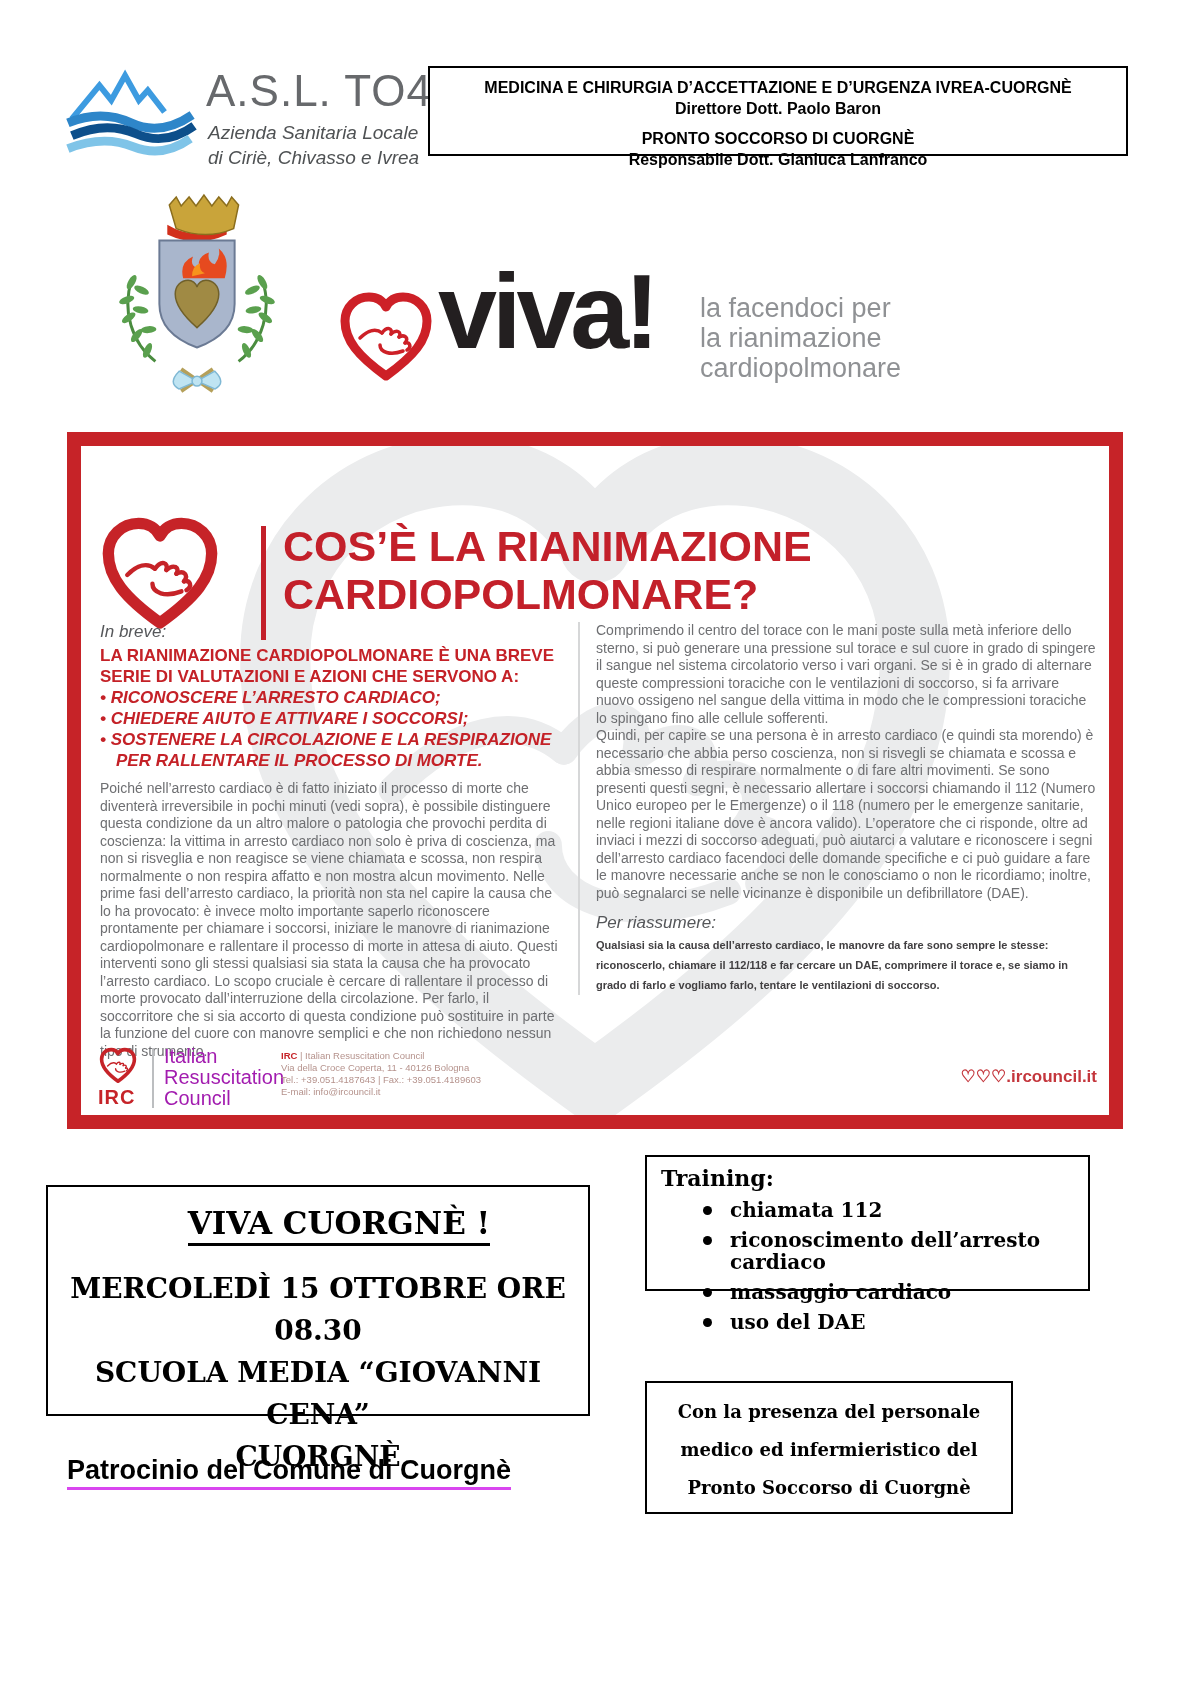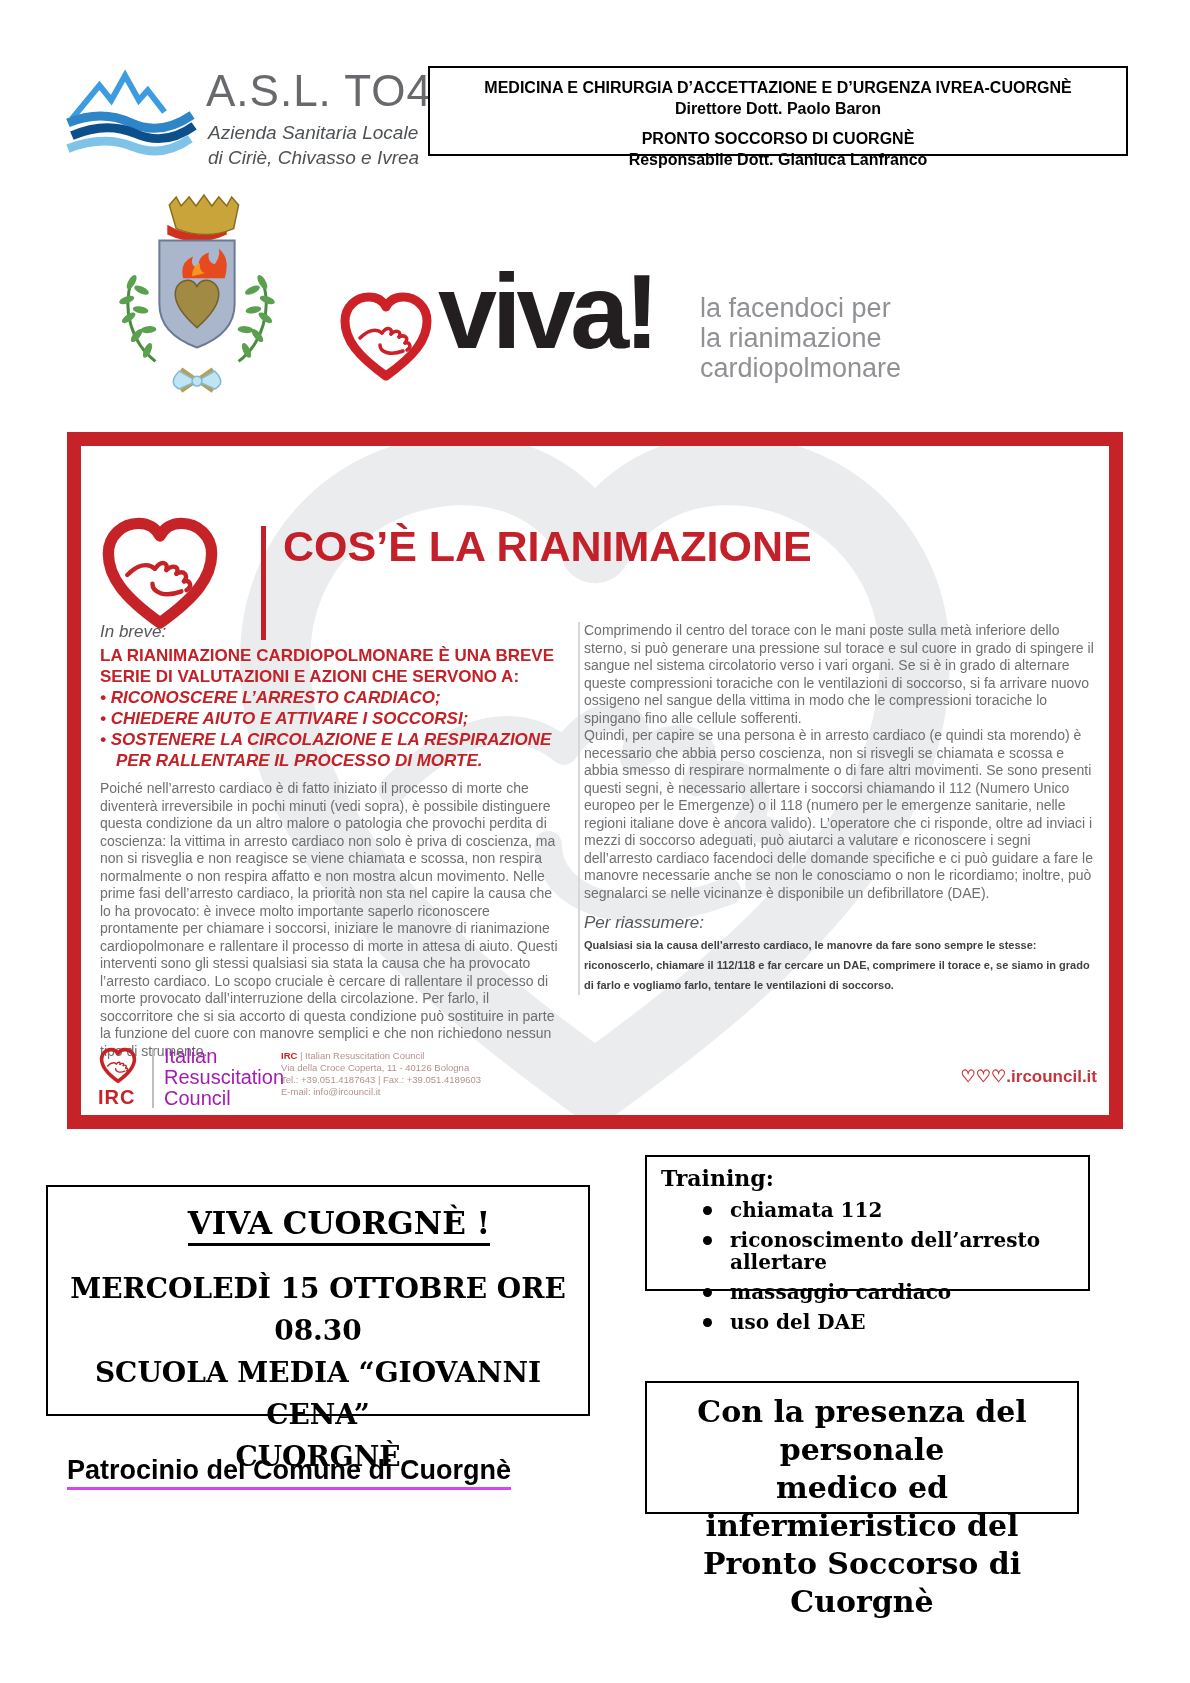--- a/index.html
+++ b/index.html
@@ -26,21 +26,21 @@
   
   .red-box { position:absolute; left:67px; top:432px; width:1056px; height:697px;
              border:14px solid #c62328; background:#fff; overflow:hidden; }
   .watermark { position:absolute; left:84px; top:-46px; width:860px; height:780px; color:#ebeced; z-index:0; }
   .rb { position:absolute; z-index:1; }
   .rb-heart { left:15px; top:66px; width:128px; height:126px; color:#c62328; }
   .rb-bar   { left:180px; top:80px; width:5px; height:114px; background:#c3202a; }
   .rb-title { left:202px; top:76px; font-size:43px; line-height:48px; font-weight:800; color:#c3202a; letter-spacing:0px; }
 
   .col-left  { left:19px;  top:176px; width:462px; }
-  .col-right { left:497px; top:176px; width:522px; border-left:2px solid #d6d7d8; padding-left:4px; }
+  .col-right { left:497px; top:176px; width:522px; border-left:2px solid #d6d7d8; padding-left:16px; }
 
   .in-breve  { font-size:17px; font-style:italic; color:#55575a; margin-bottom:3px; }
   .lead-red  { font-size:17px; font-weight:bold; color:#c42127; line-height:21px; }
   .bullet-red{ font-size:17px; font-weight:bold; font-style:italic; color:#c42127; line-height:21px;
                padding-left:16px; text-indent:-16px; }
   .para      { font-size:14px; color:#6e6f72; line-height:17.5px; }
   .col-left .para { margin-top:9px; }
   .col-right .para + .para { margin-top:0px; }
   .riass-lbl { font-size:17px; font-style:italic; color:#55575a; margin-top:11px; }
   .riass-txt { font-size:11px; font-weight:bold; color:#413f41; line-height:20px; margin-top:2px; }
@@ -65,22 +65,22 @@
                   font-family:"DejaVu Serif", serif; color:#000; padding:8px 14px; }
   .training-title { font-size:22px; font-weight:bold; }
   .training-item  { display:flex; align-items:baseline; margin-top:8px; margin-left:42px;
                     font-size:20px; font-weight:bold; line-height:22px; }
   .t-dot { width:9px; height:9px; border-radius:50%; background:#000; margin-right:18px; flex:0 0 auto;
            position:relative; top:-2px; }
 
   .patrocinio { position:absolute; left:67px; top:1455px; font-size:27px; font-weight:bold; color:#000;
                 border-bottom:3px solid #d946ef; padding-bottom:1px; }
 
-  .presence-box { position:absolute; left:645px; top:1381px; width:434px; height:133px; border:2px solid #000;
-                  text-align:center; font-family:"DejaVu Serif", serif; font-size:30px; font-weight:bold;
+  .presence-box { position:absolute; left:645px; top:1381px; width:368px; height:133px; border:2px solid #000;
+                  text-align:center; font-family:"DejaVu Serif", serif; font-size:18px; font-weight:bold;
                   line-height:38px; color:#000; padding-top:10px; }
 </style>
 </head>
 <body>
 
 <svg width="0" height="0" style="position:absolute">
   <defs>
     <symbol id="heartHand" viewBox="0 0 100 100">
       <path d="M50 88 C22 68 9 52 9 33 C9 19 20 9 33 9 C41 9 47 13 50 19 C53 13 59 9 67 9 C80 9 91 19 91 33 C91 52 78 68 50 88 Z" fill="none" stroke="currentColor" stroke-width="9" stroke-linejoin="round"></path>
       <g fill="none" stroke="currentColor" stroke-width="3.5" stroke-linecap="round">
@@ -170,20 +170,21 @@
     <svg class="watermark">
         <use href="#heartHand"></use>
       </svg>
 
     <svg class="rb rb-heart">
         <use href="#heartHand"></use>
       </svg>
     <div class="rb rb-bar"></div>
     <div class="rb rb-title">
       <div>COS’È LA RIANIMAZIONE</div>
+      <div>CARDIOPOLMONARE?</div>
     </div>
 
     <div class="rb col-left">
       <div class="in-breve">In breve:</div>
       <div class="lead-red">LA RIANIMAZIONE CARDIOPOLMONARE È UNA BREVE SERIE DI VALUTAZIONI E AZIONI CHE SERVONO A:</div>
       <div class="bullet-red">• RICONOSCERE L’ARRESTO CARDIACO;</div>
       <div class="bullet-red">• CHIEDERE AIUTO E ATTIVARE I SOCCORSI;</div>
       <div class="bullet-red">• SOSTENERE LA CIRCOLAZIONE E LA RESPIRAZIONE PER RALLENTARE IL PROCESSO DI MORTE.</div>
       <div class="para">Poiché nell’arresto cardiaco è di fatto iniziato il processo di morte che diventerà irreversibile in pochi minuti (vedi sopra), è possibile distinguere questa condizione da un altro malore o patologia che provochi perdita di coscienza: la vittima in arresto cardiaco non solo è priva di coscienza, ma non si risveglia e non reagisce se viene chiamata e scossa, non respira normalmente o non respira affatto e non mostra alcun movimento. Nelle prime fasi dell’arresto cardiaco, la priorità non sta nel capire la causa che lo ha provocato: è invece molto importante saperlo riconoscere prontamente per chiamare i soccorsi, iniziare le manovre di rianimazione cardiopolmonare e rallentare il processo di morte in attesa di aiuto. Questi interventi sono gli stessi qualsiasi sia stata la causa che ha provocato l’arresto cardiaco. Lo scopo cruciale è cercare di rallentare il processo di morte provocato dall’interruzione della circolazione. Per farlo, il soccorritore che si sia accorto di questa condizione può sostituire in parte la funzione del cuore con manovre semplici e che non richiedono nessun tipo di strumento.</div>
     </div>
@@ -228,21 +229,21 @@
   </div>
 
   <div class="training-box">
     <div class="training-title">Training:</div>
     <div class="training-item">
         <span class="t-dot"></span>
         <span>chiamata 112</span>
       </div>
     <div class="training-item">
         <span class="t-dot"></span>
-        <span>riconoscimento dell’arresto allertare</span>
+        <span>riconoscimento dell’arresto cardiaco</span>
       </div>
     <div class="training-item">
         <span class="t-dot"></span>
         <span>massaggio cardiaco</span>
       </div>
     <div class="training-item">
         <span class="t-dot"></span>
         <span>uso del DAE</span>
       </div>
   </div>

